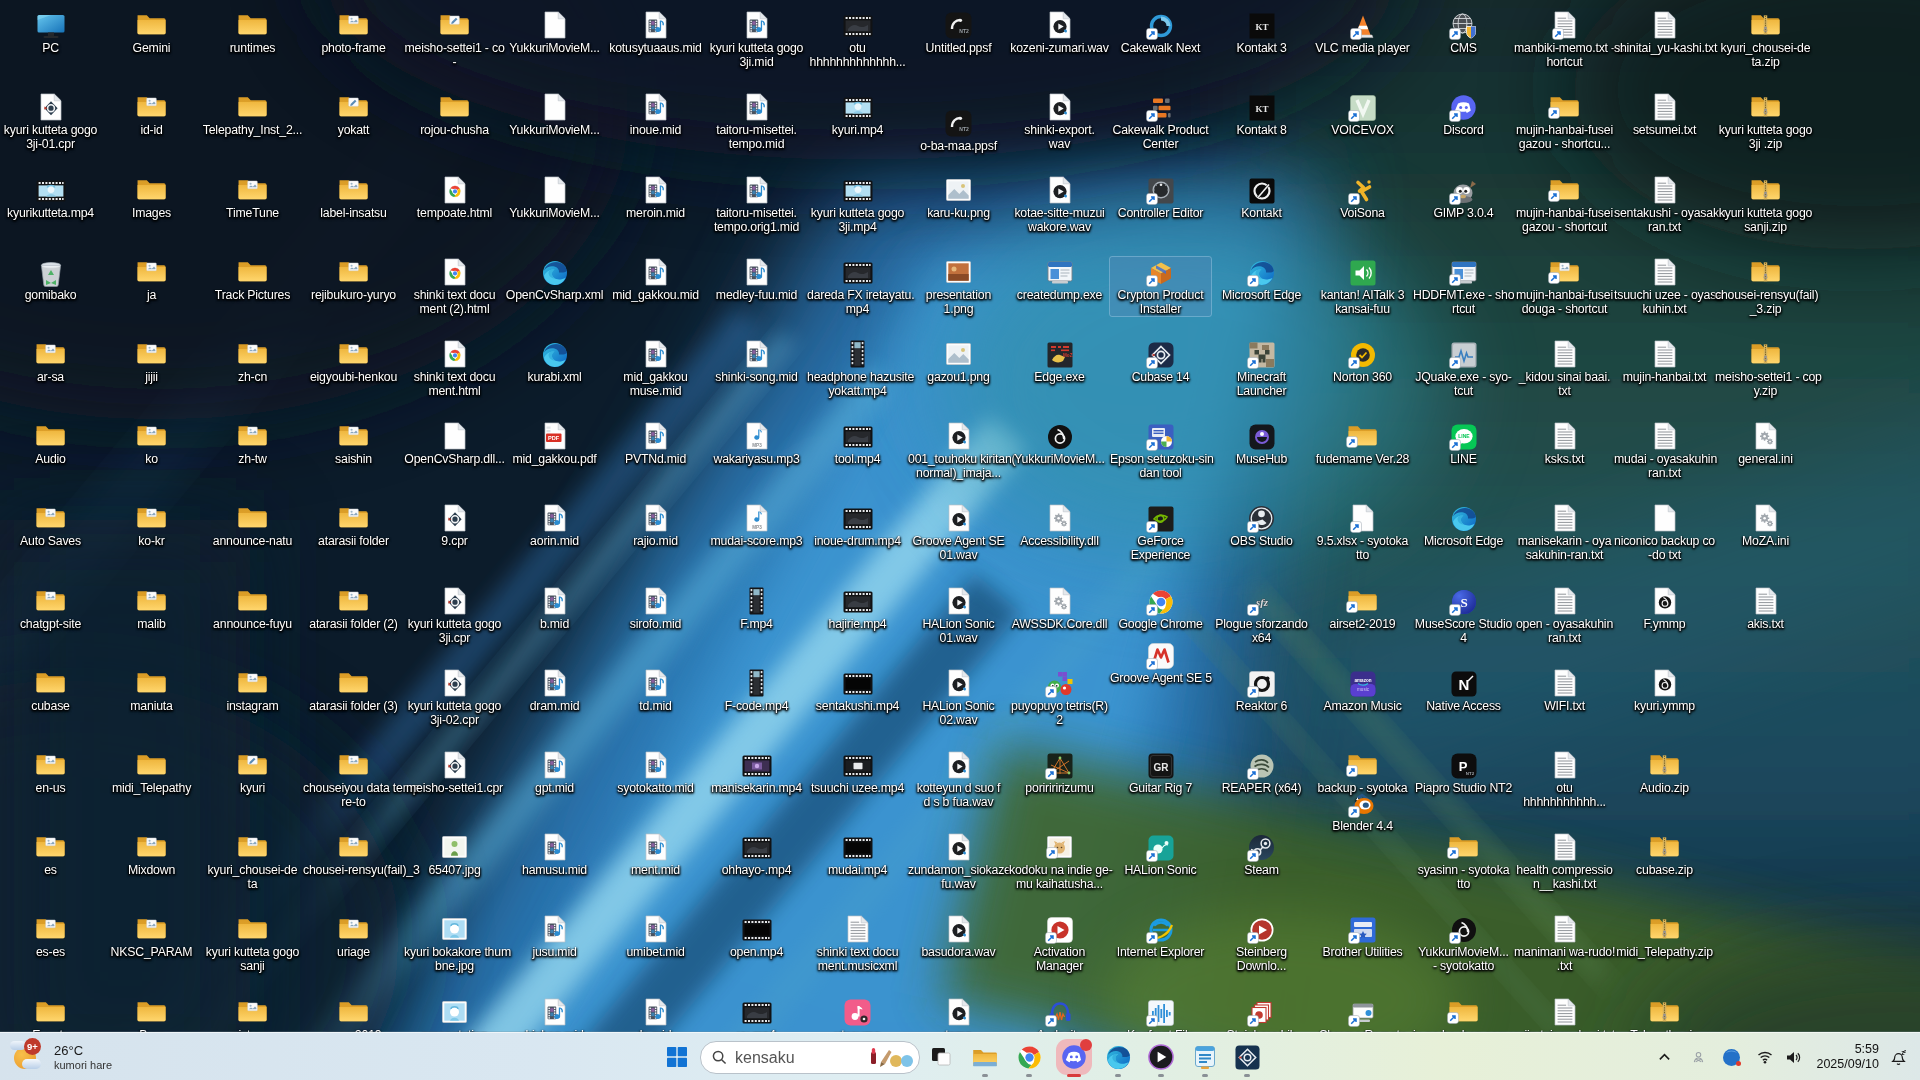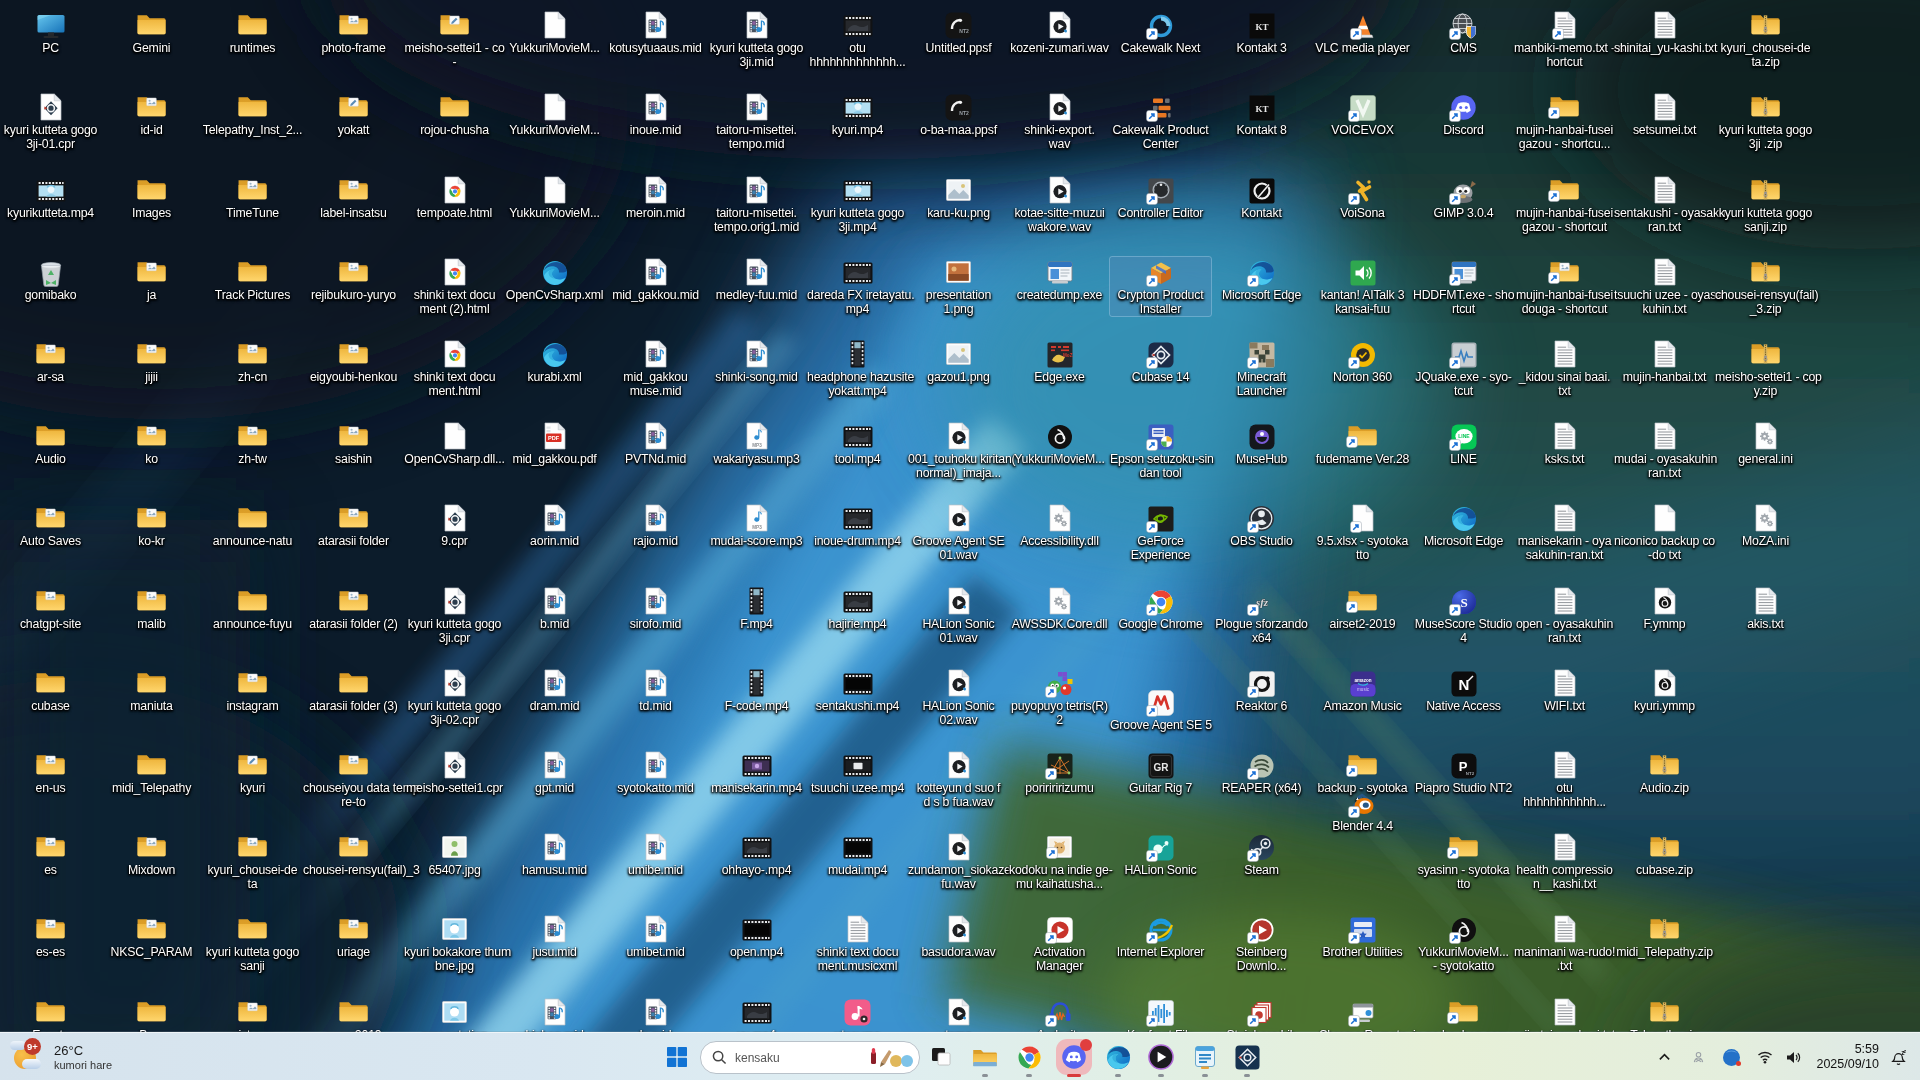--- a/index.html
+++ b/index.html
@@ -22,21 +22,21 @@
   border-radius:50%;width:17px;height:17px;line-height:17px;text-align:center}
 #wxt{margin-left:8px}
 #wxt .l1{font-size:13px;color:#1a1a1a}
 #wxt .l2{font-size:11px;color:#333;margin-top:1px}
 .tbi{position:absolute;top:11px;width:26px;height:26px;display:flex;align-items:center;justify-content:center}
 .tbi .dot{position:absolute;bottom:-7px;left:50%;transform:translateX(-50%);width:6px;height:3px;border-radius:2px;background:#8a9096}
 #dcf{background:#efb9bc;border-radius:6px;box-shadow:0 0 0 5px #efb9bc}
 .nb{position:absolute;right:-5px;top:-5px;width:12px;height:12px;border-radius:50%;background:#e03e3e}
 #srch{position:absolute;left:700px;top:8px;width:218px;height:31px;border-radius:16px;background:#fff;
   border:1px solid #b9c2ca;display:flex;align-items:center}
-#srt{font-size:12px;color:#555}
+#srt{font-size:16px;color:#555}
 #sremj{margin-left:auto;margin-right:6px;display:flex;align-items:center}
 #tray{position:absolute;right:0;top:0;height:48px;display:flex;align-items:center;padding-right:12px}
 #clock{margin-left:14px;text-align:right;font-size:12.5px;color:#111;line-height:15px}
 </style></head>
 <body>
 <div id="stage">
 
 <svg id="wp" width="1920" height="1080" viewBox="0 0 1920 1080" preserveAspectRatio="none">
 <defs>
 <linearGradient id="wgR" x1="0" y1="0" x2="0" y2="1">
@@ -942,21 +942,21 @@
       <div class="t">taitoru-misettei.<br>tempo.mid</div>
     </div>
 <div class="c" style="left:807px;top:92px">
       <div class="i">
         <svg width="30" height="22" style="margin-top:5px">
           <use href="#ft"></use>
         </svg>
       </div>
       <div class="t">kyuri.mp4</div>
     </div>
-<div class="c" style="left:908px;top:92px">
+<div class="c" style="left:908px;top:108px">
       <div class="i">
         <svg width="27" height="27" style="margin-top:2px">
           <use href="#nt2"></use>
         </svg>
       </div>
       <div class="t">o-ba-maa.ppsf</div>
     </div>
 <div class="c" style="left:1009px;top:92px">
       <div class="i">
         <svg width="22" height="28" style="margin-top:1px">
@@ -2047,21 +2047,21 @@
       <div class="i">
         <svg width="28" height="27" style="margin-top:2px">
           <use href="#puyo"></use>
         </svg>
         <svg class="sc" style="left:36px;top:18px" width="12" height="12">
           <use href="#sc"></use>
         </svg>
       </div>
       <div class="t">puyopuyo tetris(R)<br>2</div>
     </div>
-<div class="c" style="left:1110px;top:687px">
+<div class="c" style="left:1110px;top:640px">
       <div class="i">
         <svg width="26" height="26" style="margin-top:3px">
           <use href="#groove"></use>
         </svg>
         <svg class="sc" style="left:36px;top:18px" width="12" height="12">
           <use href="#sc"></use>
         </svg>
       </div>
       <div class="t">Groove Agent SE 5</div>
     </div>
@@ -2300,21 +2300,21 @@
         </svg>
       </div>
       <div class="t">hamusu.mid</div>
     </div>
 <div class="c" style="left:605px;top:832px">
       <div class="i">
         <svg width="22" height="28" style="margin-top:1px">
           <use href="#mi"></use>
         </svg>
       </div>
-      <div class="t">umibe.mid</div>
+      <div class="t">ment.mid</div>
     </div>
 <div class="c" style="left:706px;top:832px">
       <div class="i">
         <svg width="30" height="22" style="margin-top:5px">
           <use href="#fd"></use>
         </svg>
       </div>
       <div class="t">ohhayo-.mp4</div>
     </div>
 <div class="c" style="left:807px;top:832px">

